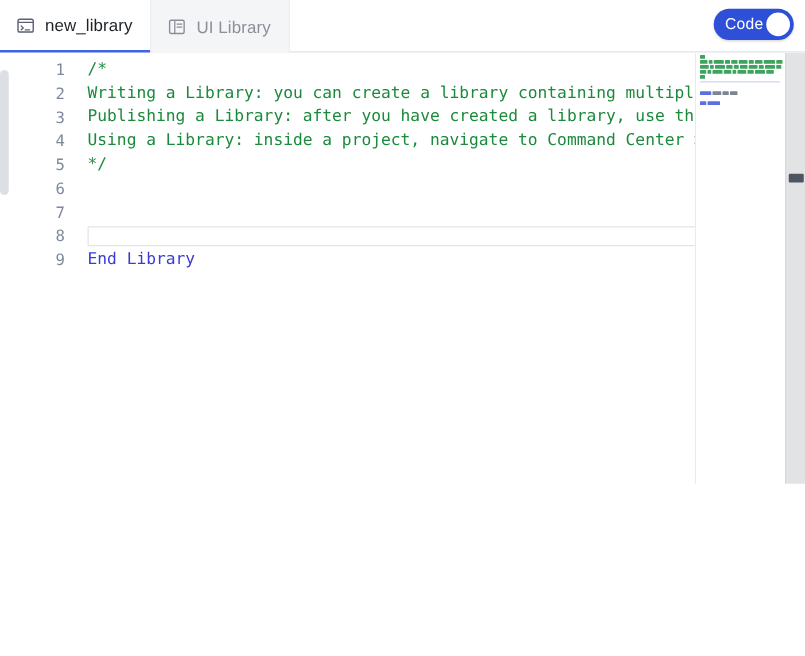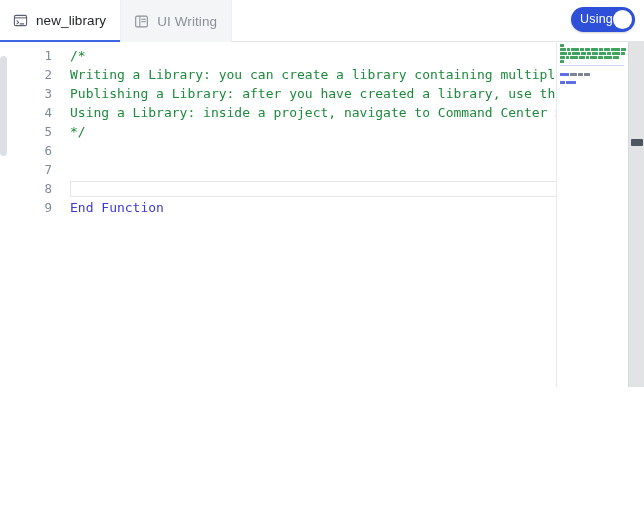--- a/index.html
+++ b/index.html
@@ -285,42 +285,42 @@
 
     <div class="tab inactive">
       <span class="tab-icon">
         <svg width="15" height="15" viewBox="0 0 16 16">
           <rect x="1.8" y="2.3" width="12.4" height="11.4" rx="1.3" fill="none" stroke="#8a9099" stroke-width="1.2"></rect>
           <line x1="6.2" y1="2.3" x2="6.2" y2="13.7" stroke="#8a9099" stroke-width="1.1"></line>
           <line x1="7.8" y1="5.6" x2="12.6" y2="5.6" stroke="#8a9099" stroke-width="1.1"></line>
           <line x1="7.8" y1="8.2" x2="12.6" y2="8.2" stroke="#8a9099" stroke-width="1.1"></line>
         </svg>
       </span>
-      <span class="tab-label">UI Writing</span>
+      <span class="tab-label">UI Library</span>
     </div>
   </div>
 
   <div class="code-toggle">
-    <span class="code-toggle-label">Using</span>
+    <span class="code-toggle-label">Code</span>
     <span class="code-toggle-knob"></span>
   </div>
 
   <div class="editor">
 
     <div class="code-surface">
       <div class="code-lines" id="code-lines">
           <div class="code-line"><span class="ln">1</span><span class="code-text"><span class="tok-comment">/*</span></span></div>
           <div class="code-line"><span class="ln">2</span><span class="code-text"><span class="tok-comment">Writing a Library: you can create a library containing multiple</span></span></div>
           <div class="code-line"><span class="ln">3</span><span class="code-text"><span class="tok-comment">Publishing a Library: after you have created a library, use the</span></span></div>
           <div class="code-line"><span class="ln">4</span><span class="code-text"><span class="tok-comment">Using a Library: inside a project, navigate to Command Center &gt;</span></span></div>
           <div class="code-line"><span class="ln">5</span><span class="code-text"><span class="tok-comment">*/</span></span></div>
           <div class="code-line"><span class="ln">6</span><span class="code-text"></span></div>
           <div class="code-line"><span class="ln">7</span></div>
           <div class="code-line"><span class="ln">8</span><div class="active-line-box"></div><span class="code-text"></span></div>
-          <div class="code-line"><span class="ln">9</span><span class="code-text"><span class="tok-keyword">End Function</span></span></div>
+          <div class="code-line"><span class="ln">9</span><span class="code-text"><span class="tok-keyword">End Library</span></span></div>
         </div>
 
       <div class="gutter-scroll-track">
         <div class="gutter-scroll-thumb"></div>
       </div>
     </div>
 
     <div class="minimap-panel">
       <div class="minimap-inner" id="minimap-inner">
           <div class="mm-row">

